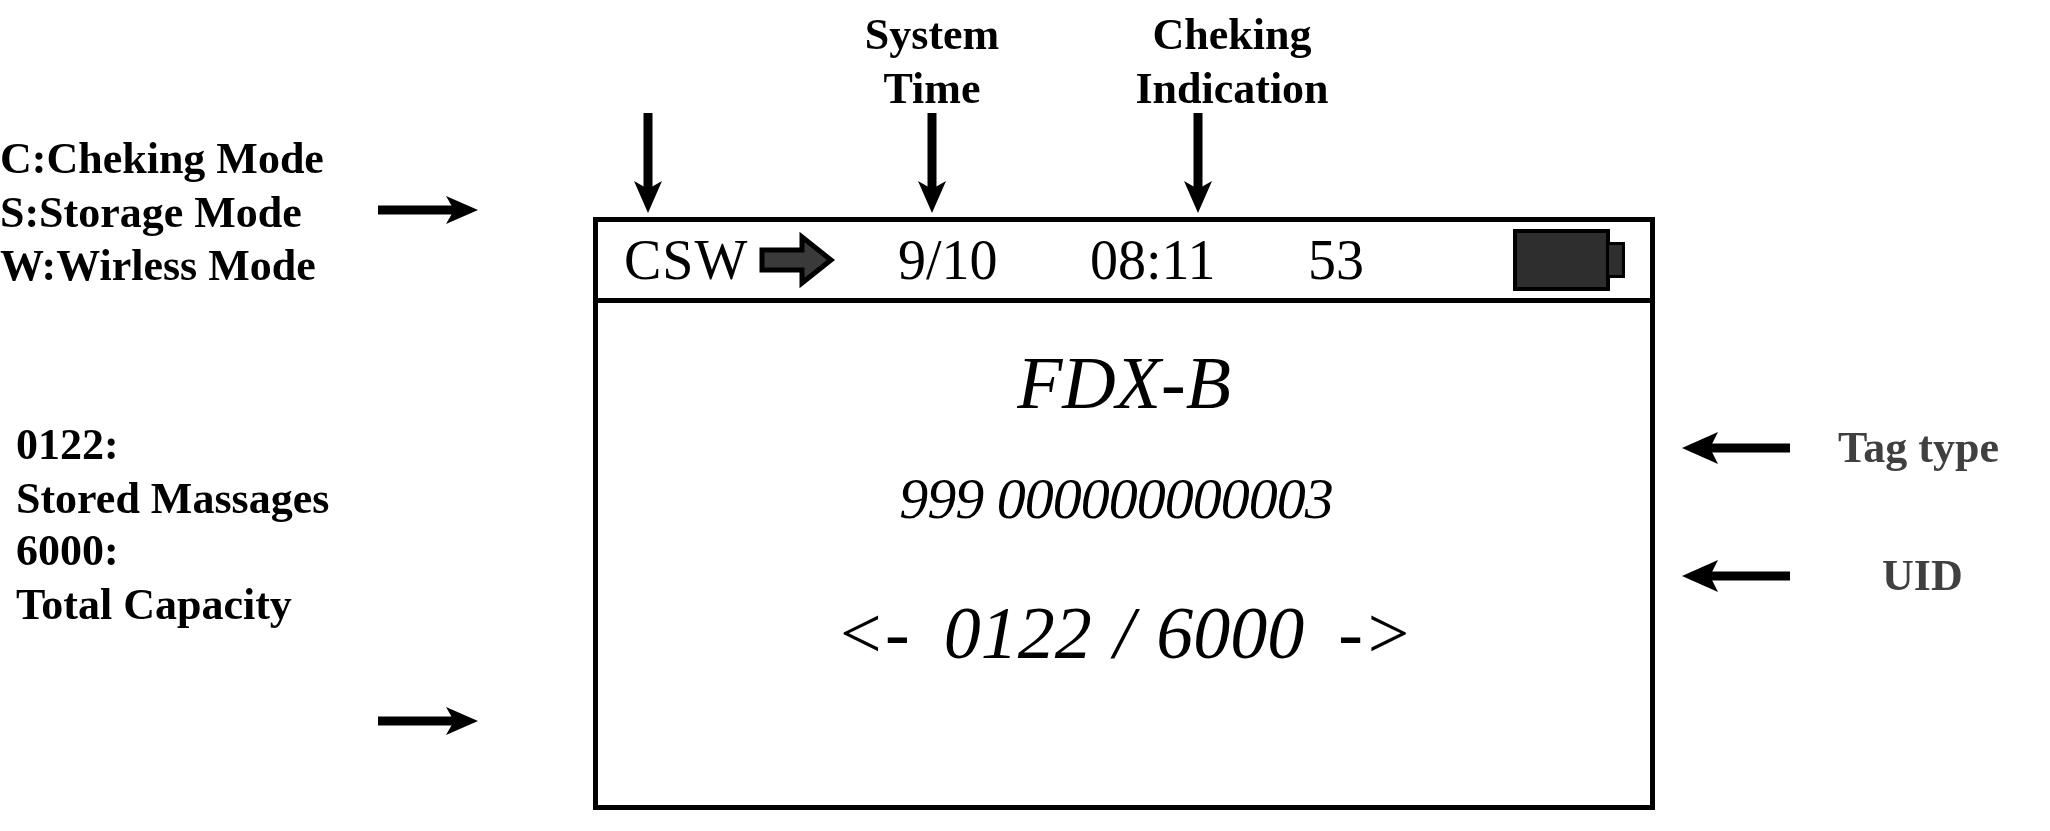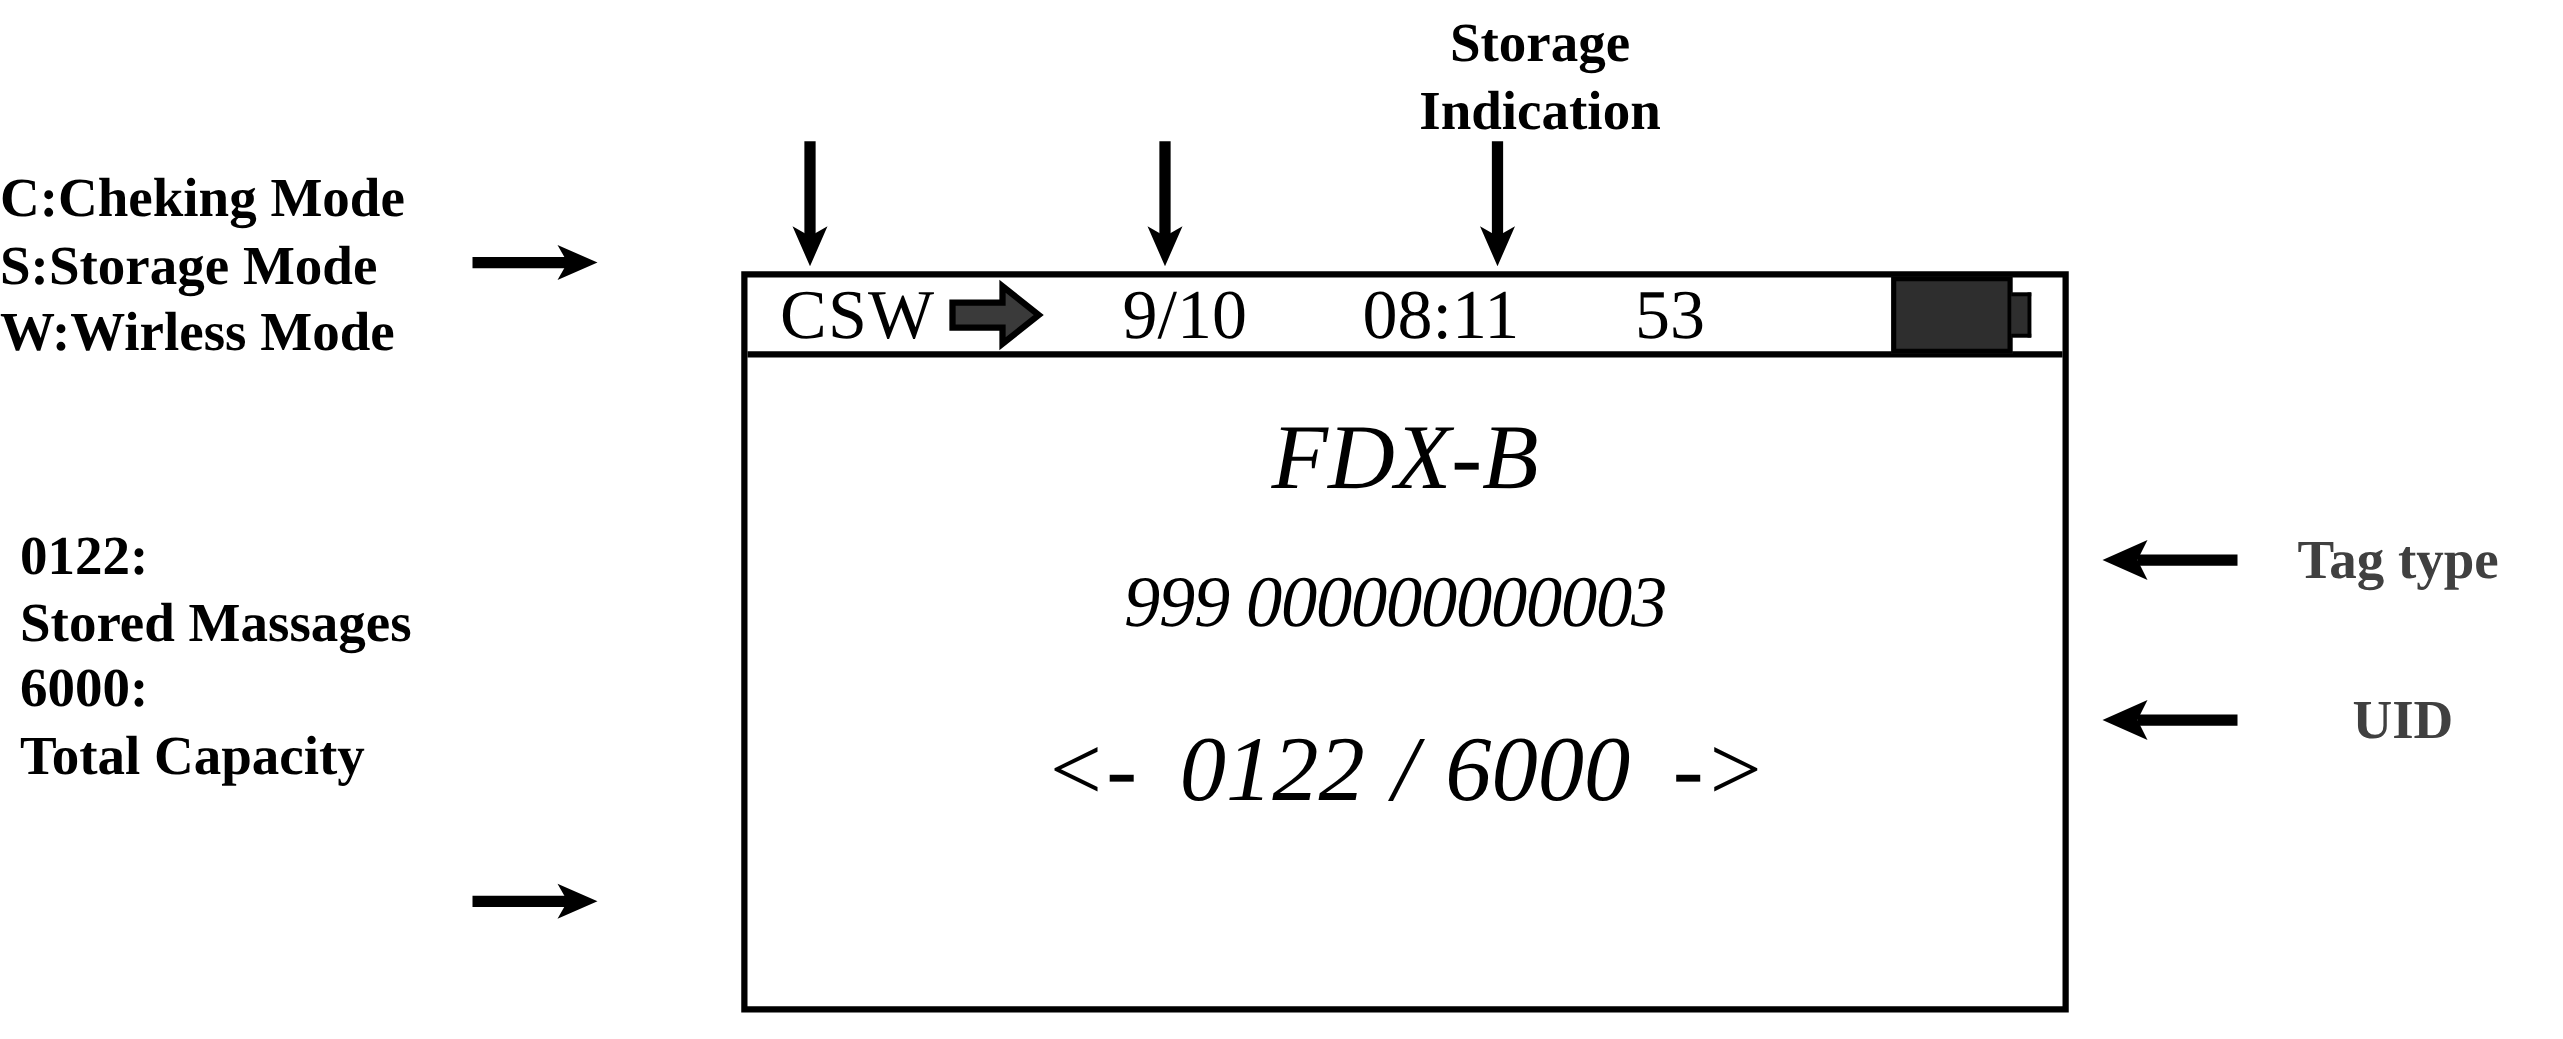--- a/index.html
+++ b/index.html
@@ -41,21 +41,21 @@
   }
 
   
   #device-screen {
     border: 5px solid #000;
     background: #ffffff;
     box-sizing: border-box;
   }
   #status-bar {
     position: relative;
-    height: 64px;
+    height: 81px;
     border-bottom: 5px solid #000;
     box-sizing: border-box;
     text-decoration: underline;
   }
   .lcd-text {
     font-family: "Liberation Serif", "DejaVu Serif", serif;
     font-weight: normal;
     color: #000;
     white-space: nowrap;
   }
@@ -137,26 +137,28 @@
 <body>
 
 <div id="canvas">
 
 
   <svg class="abs" style="left:630px; top:113px;" width="36" height="100" viewBox="0 0 36 100">
     <path d="M18 0 L18 78" stroke="#000" stroke-width="9" fill="none"></path>
     <path d="M18 100 L4 68 L18 76 L32 68 Z" fill="#000"></path>
   </svg>
 
+  <div class="abs anno-block" style="left:822px; top:8px; width:220px;">System
+Time</div>
   <svg class="abs" style="left:914px; top:113px;" width="36" height="100" viewBox="0 0 36 100">
     <path d="M18 0 L18 78" stroke="#000" stroke-width="9" fill="none"></path>
     <path d="M18 100 L4 68 L18 76 L32 68 Z" fill="#000"></path>
   </svg>
 
-  <div class="abs anno-block" style="left:1082px; top:8px; width:300px;">Storage
+  <div class="abs anno-block" style="left:1082px; top:8px; width:300px;">Cheking
 Indication</div>
   <svg class="abs" style="left:1180px; top:113px;" width="36" height="100" viewBox="0 0 36 100">
     <path d="M18 0 L18 78" stroke="#000" stroke-width="9" fill="none"></path>
     <path d="M18 100 L4 68 L18 76 L32 68 Z" fill="#000"></path>
   </svg>
 
   <div class="abs anno-block" style="left:0px; top:132px; width:350px; text-align:left;font-family:Liberation Serif, serif;">C:Cheking Mode
 S:Storage Mode
 W:Wirless Mode</div>
 

